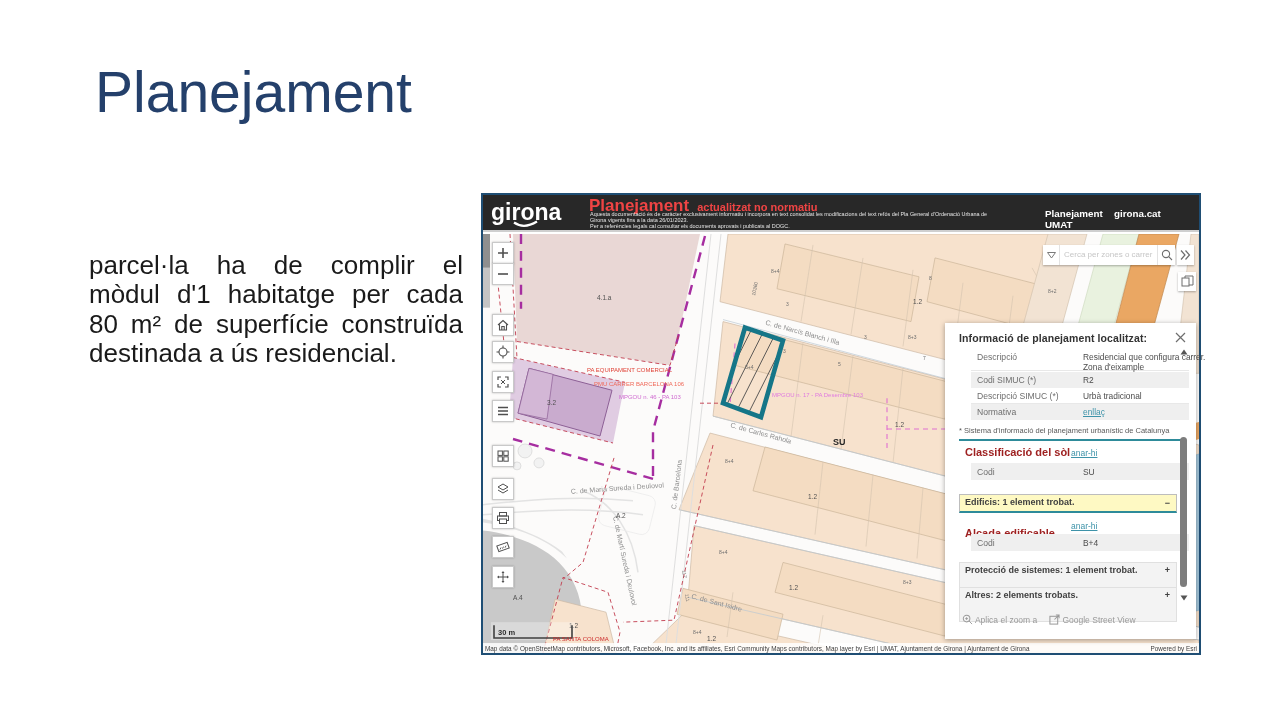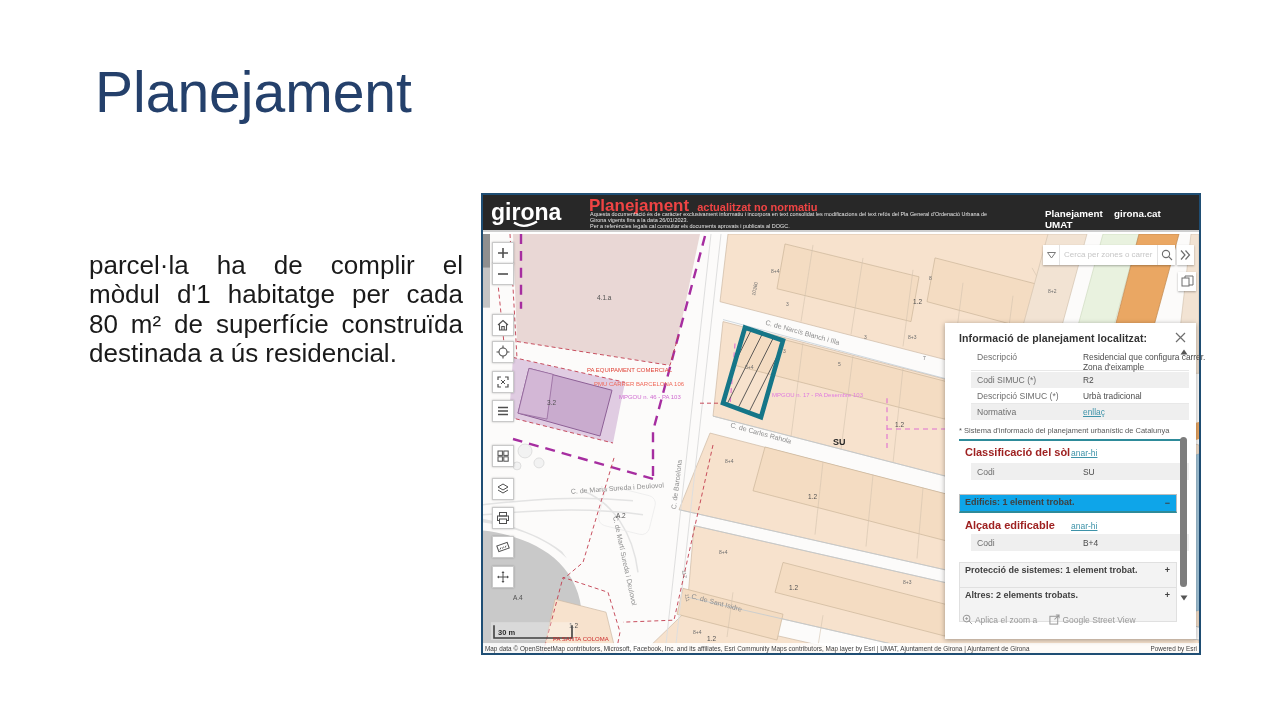--- a/index.html
+++ b/index.html
@@ -392,22 +392,22 @@
           <div class="c2" style="top:3px;"><span class="tlink">enllaç</span></div>
   </div>
   <div style="position:absolute; left:14px; top:103px; font-size:7.5px; color:#5a5a5a; white-space:nowrap;">* Sistema d'informació del planejament urbanístic de Catalunya</div>
   <div style="position:absolute; left:14px; top:116px; width:224px; height:2px; background:#2e8b9a;"></div>
   <div class="redh" style="top:123px;">Classificació del sòl</div>
   <div style="position:absolute; left:126px; top:125px; font-size:8.5px;" class="tlink">anar-hi</div>
   <div class="prow gray" style="top:140px; height:17px;">
     <div class="c1" style="top:4px;">Codi</div>
           <div class="c2" style="top:4px;">SU</div>
   </div>
-  <div class="secbar" style="top:171px; background:#0ea5e9; border-color:#bdbdbd; border-bottom:2px solid #2e8b9a; height:19px;">Edificis: 1 element trobat.<span class="pm" style="top:1px;">−</span></div>
-  <div class="redh" style="top:196px;">Alçada edificable</div>
+  <div class="secbar" style="top:171px; background:#fef9c3; border-color:#bdbdbd; border-bottom:2px solid #2e8b9a; height:19px;">Edificis: 1 element trobat.<span class="pm" style="top:1px;">−</span></div>
+  <div class="redh" style="top:204px;">Alçada edificable</div>
   <div style="position:absolute; left:126px; top:198px; font-size:8.5px;" class="tlink">anar-hi</div>
   <div class="prow gray" style="top:211px; height:17px;">
     <div class="c1" style="top:4px;">Codi</div>
           <div class="c2" style="top:4px;">B+4</div>
   </div>
   <div class="secbar" style="top:239px;">Protecció de sistemes: 1 element trobat.<span class="pm">+</span></div>
   <div class="secbar" style="top:264px;">Altres: 2 elements trobats.<span class="pm">+</span></div>
   <div style="position:absolute; left:17px; top:291px; color:#9a9a9a; font-size:8.5px;">
     <svg width="11" height="11" viewBox="0 0 12 12" style="vertical-align:-2px;">
             <circle cx="5" cy="5" r="3.6" fill="none" stroke="#9a9a9a" stroke-width="1.1"></circle>

